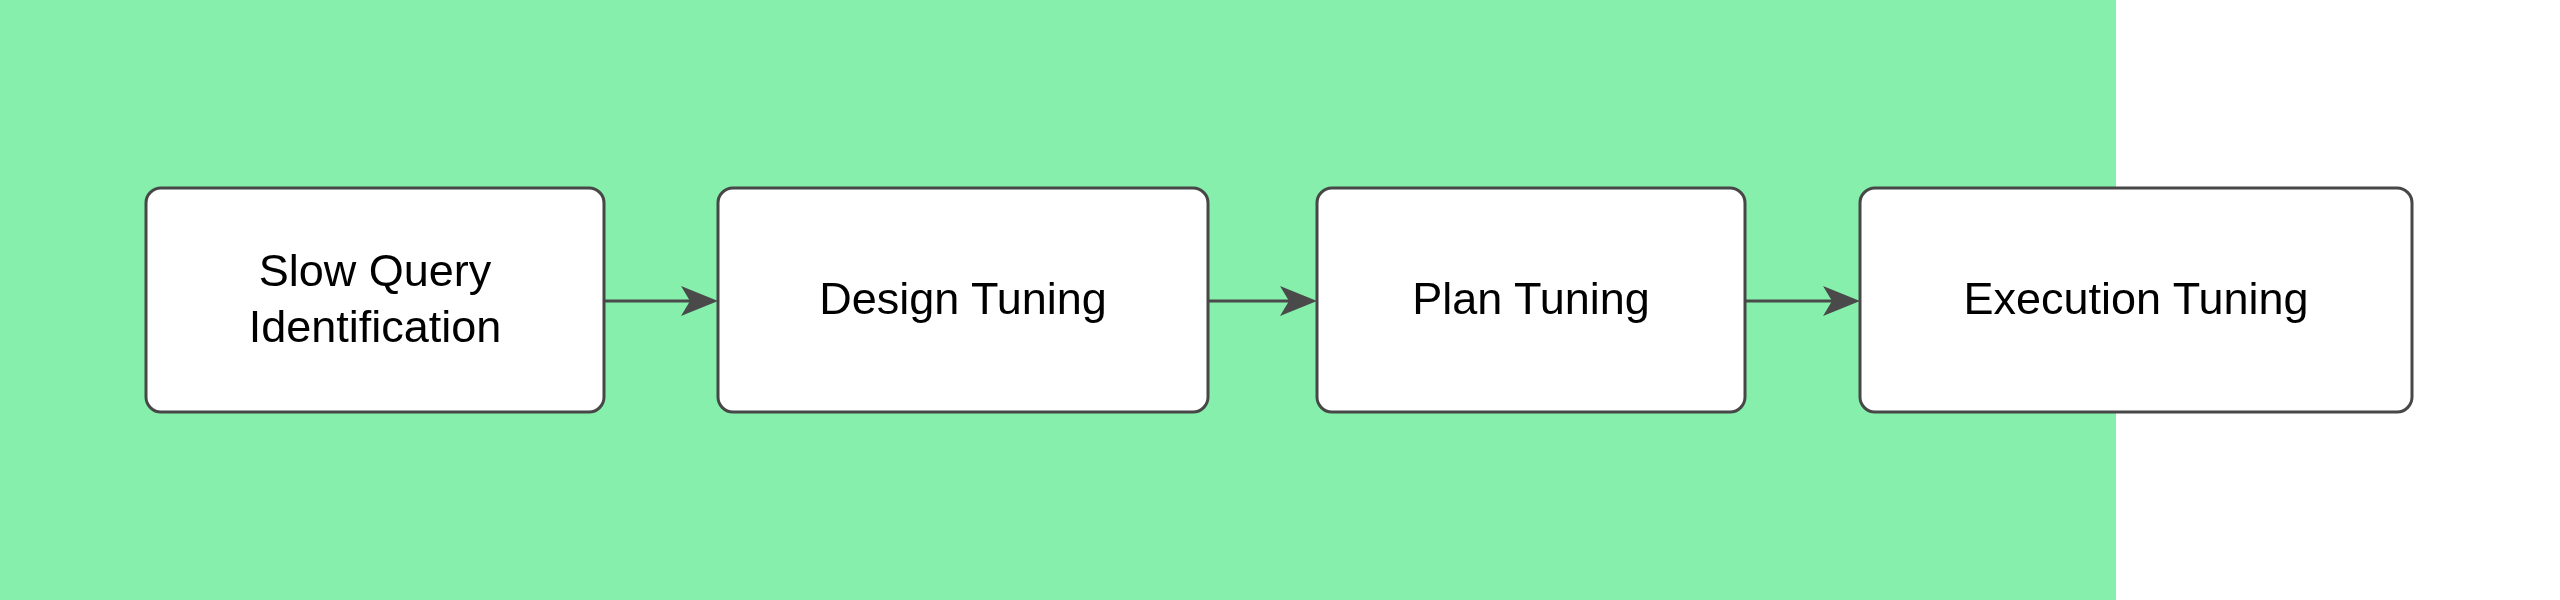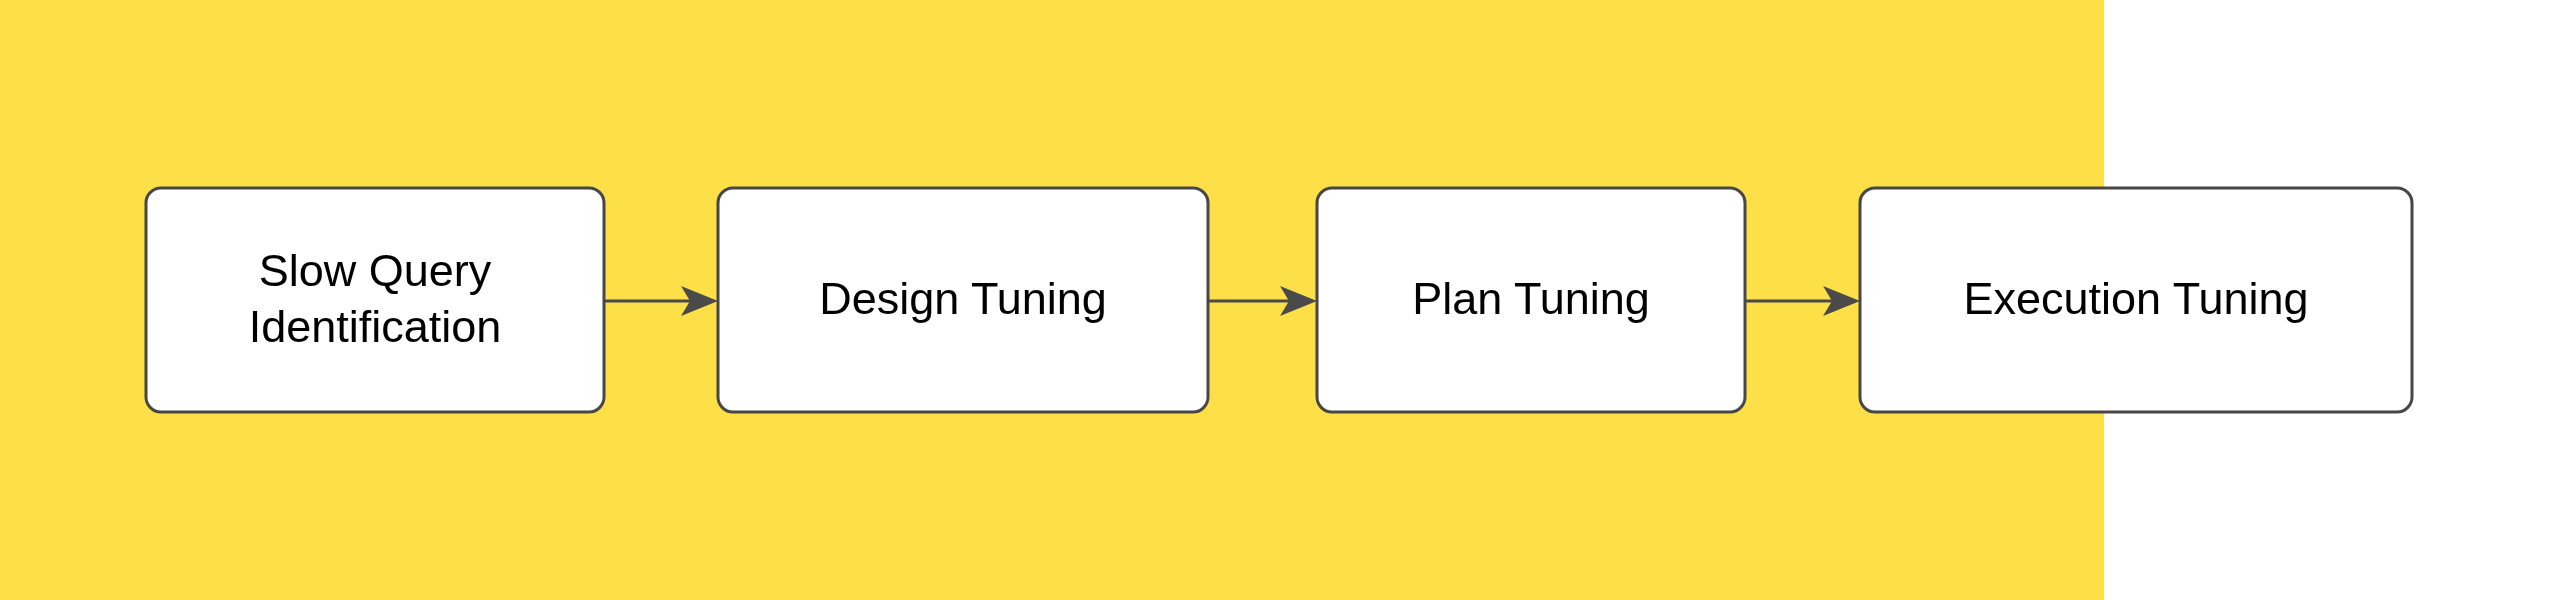--- a/index.html
+++ b/index.html
@@ -10,21 +10,22 @@
   body {
     width: 2560px;
     height: 600px;
     overflow: hidden;
     font-family: "Liberation Sans", sans-serif;
   }
   #diagram-canvas {
     position: relative;
     width: 2104px;
     height: 600px;
-    background: #fde047;
+    background: #86efac;
+    padding-left: 12px;
   }
   #flow-svg {
     position: absolute;
     left: 0;
     top: 0;
     width: 2560px;
     height: 600px;
     display: block;
   }
   .node-box {

